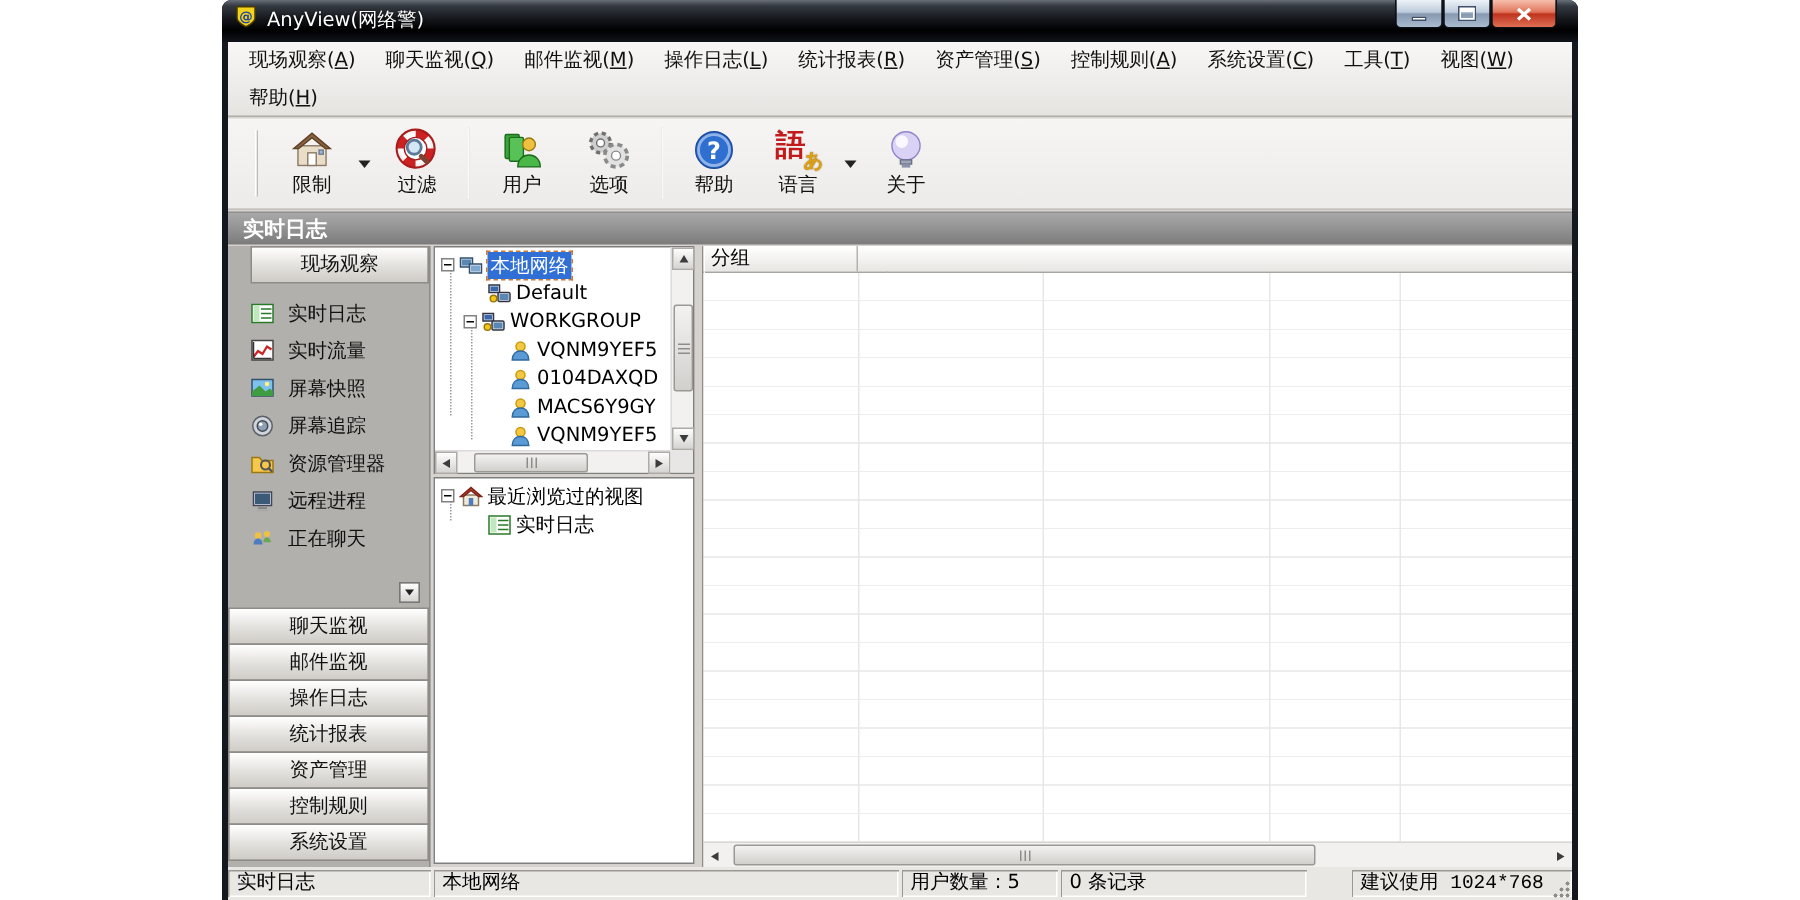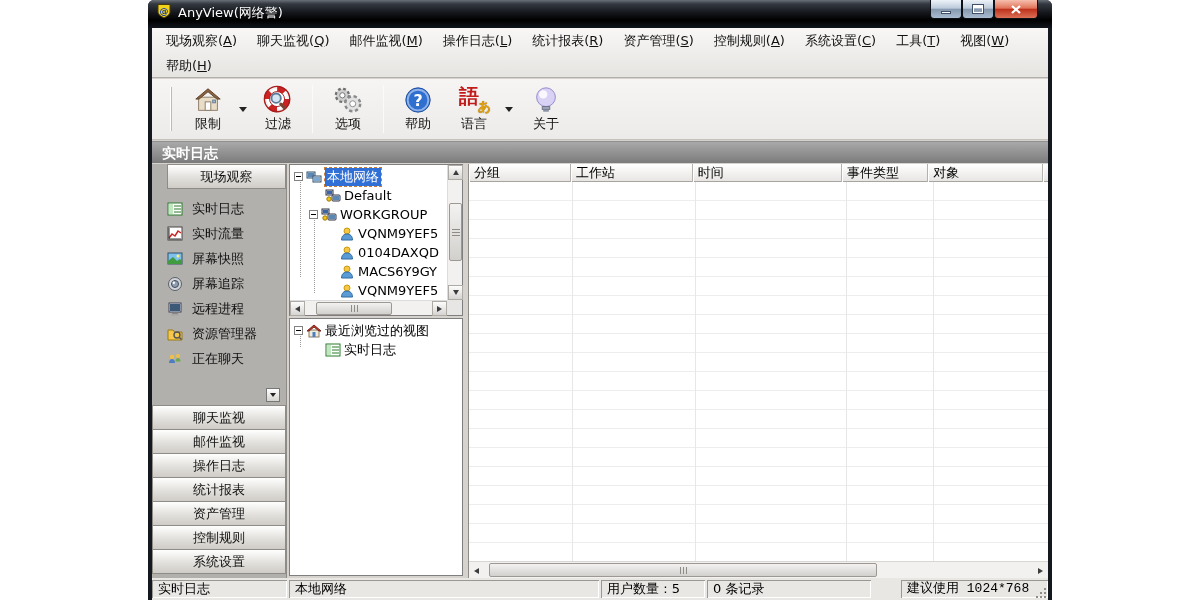--- a/index.html
+++ b/index.html
@@ -77,21 +77,21 @@
   .tri-down{width:0;height:0;border-left:3px solid transparent;border-right:3px solid transparent;border-top:5px solid #3c3c3c;}
   .tri-left{width:0;height:0;border-top:3px solid transparent;border-bottom:3px solid transparent;border-right:5px solid #3c3c3c;}
   .tri-right{width:0;height:0;border-top:3px solid transparent;border-bottom:3px solid transparent;border-left:5px solid #3c3c3c;}
   .gripv{display:flex;flex-direction:column;gap:2px;}
   .gripv i{display:block;width:8px;height:1px;background:#8f8c88;}
   .griph{display:flex;flex-direction:row;gap:2px;}
   .griph i{display:block;width:1px;height:7px;background:#8f8c88;}
 
   
   .tablearea{position:absolute;left:316px;right:0;top:136px;bottom:22px;background:#fff;border-left:1px solid #8f8c88;}
-  .thead{position:absolute;left:0;right:0;top:0;height:18px;display:flex;background:linear-gradient(#ffffff,#e8e6e3);border-bottom:1px solid #a8a5a0;}
+  .thead{position:absolute;left:0;right:0;top:0;height:18px;display:flex;background:linear-gradient(#ffffff,#e8e6e3);border-bottom:1px solid #a8a5a0;flex-direction:column;}
   .th{height:18px;border-right:1px solid #b5b2ad;box-shadow:inset 1px 0 0 #fff;font-size:13px;line-height:17px;padding-left:5px;color:#000;}
   .tbody{position:absolute;left:0;right:0;top:18px;bottom:17px;
     background:repeating-linear-gradient(180deg,#fff 0 18px,#ededed 18px 19px);}
   .vgrid{position:absolute;top:18px;bottom:17px;width:1px;background:#e7e7e7;}
   .table-hscroll{position:absolute;left:0;right:0;bottom:0;height:17px;background:#f2f1f0;border-top:1px solid #d8d6d3;}
 
   
   .statusbar{position:absolute;left:0;right:0;bottom:0;height:22px;background:#e9e7e4;padding-top:2px;}
   .seg{position:absolute;top:2px;height:18px;font-size:13px;line-height:17px;padding:0 6px;color:#000;
     box-shadow:inset 1px 1px 0 #9b9893,inset -1px -1px 0 #ffffff;white-space:nowrap;overflow:hidden;}
@@ -181,20 +181,31 @@
                 <circle cx="15" cy="15" r="8" fill="none" stroke="#a81c1c" stroke-width="1"></circle>
                 <circle cx="14" cy="14" r="5" fill="#d5e6f5" stroke="#5c7b99" stroke-width="2"></circle>
                 <rect x="19" y="18" width="9" height="3.4" rx="1.7" transform="rotate(45 19 18)" fill="#7a4433"></rect>
               </svg>
           </span>
           <span class="tb-label">过滤</span>
         </div>
 
         <div class="tb-sep"></div>
 
+        <div class="tb-btn" style="width:58px">
+          <span class="tb-ico">
+            <svg width="30" height="30" viewBox="0 0 32 32">
+                <rect x="4" y="5" width="10" height="17" rx="1" fill="#3aa53a" stroke="#1c6b1c"></rect>
+                <rect x="7" y="7" width="10" height="17" rx="1" fill="#58c258" stroke="#1c6b1c"></rect>
+                <circle cx="21" cy="12" r="4.5" fill="#f0c040" stroke="#9a7a10"></circle>
+                <path d="M13 28c0-5.5 4-8.5 8-8.5s8 3 8 8.5z" fill="#49b849" stroke="#1c6b1c"></path>
+              </svg>
+          </span>
+          <span class="tb-label">用户</span>
+        </div>
 
         <div class="tb-btn" style="width:58px">
           <span class="tb-ico">
             <svg width="30" height="30" viewBox="0 0 32 32">
                 <circle cx="10" cy="11" r="7" fill="#cfcfcf" stroke="#6f6f6f" stroke-width="2.4" stroke-dasharray="3 2.6"></circle>
                 <circle cx="10" cy="11" r="2.8" fill="#fff" stroke="#6f6f6f"></circle>
                 <circle cx="21" cy="20" r="8" fill="#e2e2e2" stroke="#8a8a8a" stroke-width="2.6" stroke-dasharray="3.6 2.8"></circle>
                 <circle cx="21" cy="20" r="3.2" fill="#fff" stroke="#8a8a8a"></circle>
               </svg>
           </span>
@@ -278,34 +289,34 @@
           <div class="side-item">
             <span class="ticon"><svg width="16" height="16" viewBox="0 0 16 16">
                   <circle cx="8" cy="8" r="6.5" fill="#d0d4da" stroke="#5a6068"></circle>
                   <circle cx="8" cy="8" r="3.5" fill="#8fa0b5" stroke="#434a55"></circle>
                   <circle cx="6.8" cy="6.8" r="1.2" fill="#fff"></circle>
                 </svg></span>
             <span>屏幕追踪</span>
           </div>
           <div class="side-item">
             <span class="ticon"><svg width="16" height="16" viewBox="0 0 16 16">
+                  <path d="M1 4 h5 l1.5 2 H15 v8 H1 Z" fill="#f5c84c" stroke="#9a7a10"></path>
+                  <circle cx="10" cy="9" r="3" fill="none" stroke="#555" stroke-width="1.4"></circle>
+                  <line x1="12.2" y1="11.2" x2="14.5" y2="13.5" stroke="#555" stroke-width="1.6"></line>
+                </svg></span>
+            <span>资源管理器</span>
+          </div>
+          <div class="side-item">
+            <span class="ticon"><svg width="16" height="16" viewBox="0 0 16 16">
                   <rect x="2" y="2" width="12" height="9" fill="#cfe2f3" stroke="#445"></rect>
                   <rect x="3" y="3" width="10" height="7" fill="#3c5a78"></rect>
                   <rect x="5" y="12" width="6" height="1.5" fill="#888"></rect>
                   <rect x="4" y="13.5" width="8" height="1.5" fill="#aaa"></rect>
                 </svg></span>
             <span>远程进程</span>
-          </div>
-          <div class="side-item">
-            <span class="ticon"><svg width="16" height="16" viewBox="0 0 16 16">
-                  <path d="M1 4 h5 l1.5 2 H15 v8 H1 Z" fill="#f5c84c" stroke="#9a7a10"></path>
-                  <circle cx="10" cy="9" r="3" fill="none" stroke="#555" stroke-width="1.4"></circle>
-                  <line x1="12.2" y1="11.2" x2="14.5" y2="13.5" stroke="#555" stroke-width="1.6"></line>
-                </svg></span>
-            <span>资源管理器</span>
           </div>
           <div class="side-item">
             <span class="ticon"><svg width="16" height="16" viewBox="0 0 16 16">
                   <circle cx="5" cy="6" r="2.2" fill="#f0c040"></circle>
                   <path d="M2 12c0-2.5 1.5-4 3-4s3 1.5 3 4z" fill="#4d7dc0"></path>
                   <circle cx="11" cy="5" r="2" fill="#f0c040"></circle>
                   <path d="M8.5 10.5c0-2 1.2-3.4 2.5-3.4s2.5 1.4 2.5 3.4z" fill="#6aa84f"></path>
                 </svg></span>
             <span>正在聊天</span>
           </div>

